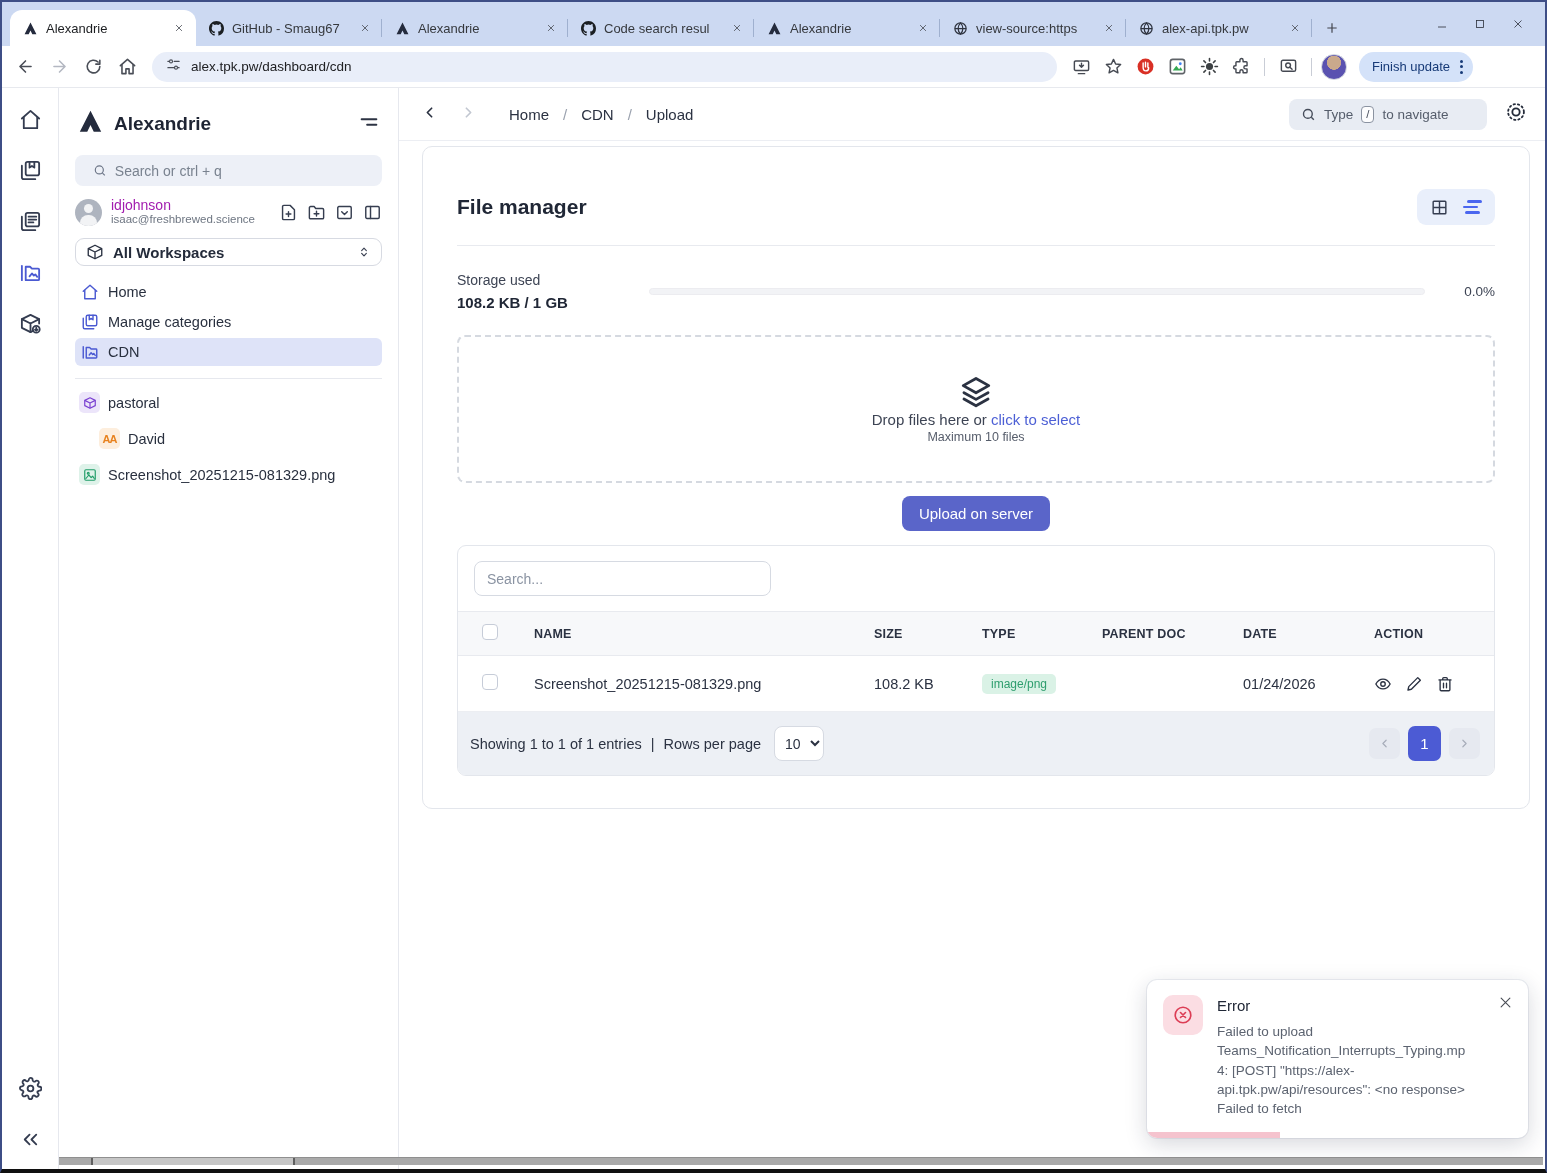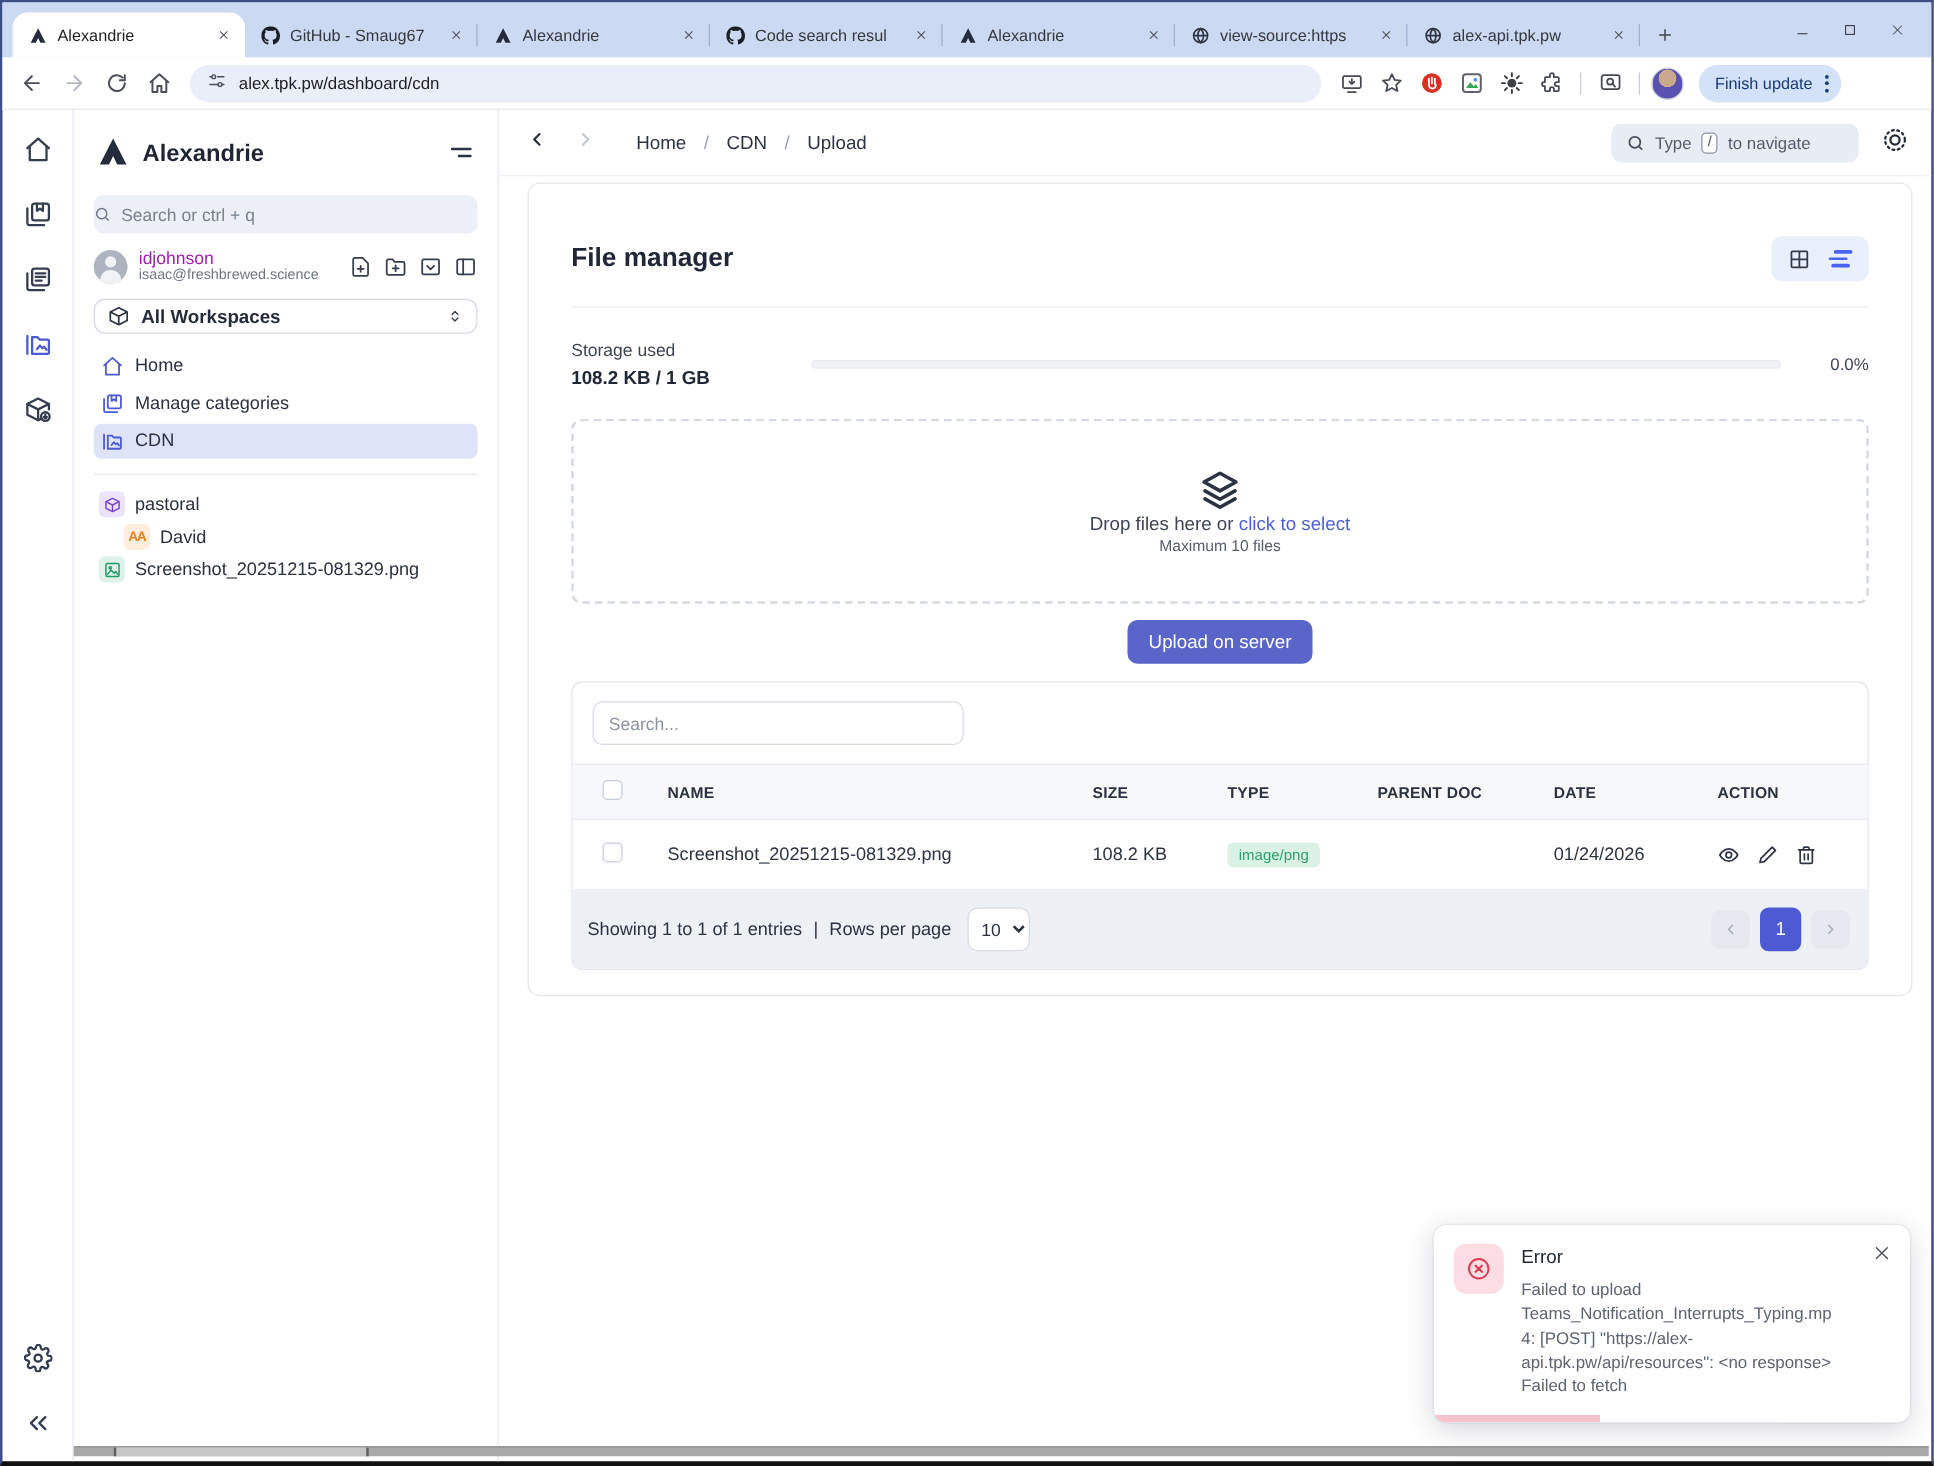--- a/index.html
+++ b/index.html
@@ -42,42 +42,42 @@
   .rail { width:57px; border-right:1px solid #e6e8ee; display:flex; flex-direction:column; align-items:center; padding:20px 0 14px; gap:24px; flex:none; }
   .rail svg { width:23px; height:23px; fill:none; stroke:#343c50; stroke-width:1.9; stroke-linecap:round; stroke-linejoin:round; }
   .rail .active svg { stroke:#4b5ad2; }
   .rail .spacer { flex:1; }
 
   .sidebar { width:340px; border-right:1px solid #e6e8ee; padding:14px 16px 0; flex:none; }
   .sb-head { display:flex; align-items:center; gap:10px; margin:6px 2px 16px; }
   .sb-logo svg { width:27px; height:27px; }
   .sb-title { font-size:19px; font-weight:bold; color:#1e2433; flex:1; }
   .sb-burger svg { width:22px; height:22px; stroke:#2c3343; stroke-width:2.2; stroke-linecap:round; }
-  .sb-search { height:31px; background:#edf0f7; border-radius:8px; display:flex; align-items:center; gap:8px; padding:0 0; margin-bottom:12px; }
+  .sb-search { height:31px; background:#edf0f7; border-radius:8px; display:flex; align-items:center; gap:8px; padding:0 18px; margin-bottom:12px; }
   .sb-search svg { width:15px; height:15px; stroke:#6b7486; stroke-width:2; fill:none; }
   .sb-search input { border:0; background:transparent; outline:none; font-size:14px; color:#333; width:100%; font-family:inherit; }
   .sb-search input::placeholder { color:#79828f; }
   .sb-user { display:flex; align-items:center; gap:9px; margin-bottom:12px; }
   .sb-avatar { width:27px; height:27px; border-radius:50%; background:#aeb4bf; position:relative; overflow:hidden; flex:none; }
   .sb-avatar::before { content:""; position:absolute; width:9px; height:9px; border-radius:50%; background:#f2f3f5; left:9px; top:5px; }
   .sb-avatar::after { content:""; position:absolute; width:17px; height:12px; border-radius:8px 8px 0 0; background:#f2f3f5; left:5px; top:16px; }
   .sb-user .names { flex:1; line-height:1.1; }
   .sb-user .uname { font-size:14px; color:#a21caf; }
   .sb-user .uemail { font-size:11.5px; color:#6e7682; }
   .sb-user-actions { display:flex; gap:9px; }
   .sb-user-actions svg { width:19px; height:19px; fill:none; stroke:#363e50; stroke-width:1.8; stroke-linecap:round; stroke-linejoin:round; }
   .sb-wsselect { height:28px; border:1px solid #d7dae2; border-radius:9px; display:flex; align-items:center; gap:9px; padding:0 10px; margin-bottom:12px; }
   .sb-wsselect svg.cube { width:18px; height:18px; stroke:#2b3242; stroke-width:1.8; fill:none; stroke-linejoin:round; }
   .sb-wsselect .wslabel { flex:1; font-size:15px; font-weight:bold; color:#242b3a; }
   .sb-wsselect svg.updown { width:14px; height:14px; stroke:#3a4152; stroke-width:2; fill:none; stroke-linecap:round; stroke-linejoin:round; }
   .sb-nav { display:flex; flex-direction:column; gap:2px; padding-bottom:12px; border-bottom:1px solid #e6e8ee; }
   .sb-item { height:28px; display:flex; align-items:center; gap:9px; padding:0 6px; border-radius:6px; font-size:14.5px; color:#29303f; }
   .sb-item svg { width:18px; height:18px; fill:none; stroke:#4b5ad2; stroke-width:1.9; stroke-linecap:round; stroke-linejoin:round; flex:none; }
   .sb-item.active { background:#dee3f8; }
-  .sb-tree { padding-top:12px; display:flex; flex-direction:column; gap:3px; }
+  .sb-tree { padding-top:12px; display:flex; flex-direction:column; gap:13px; }
   .tree-item { display:flex; align-items:center; gap:8px; font-size:14.5px; color:#29303f; padding:1px 4px; }
   .tree-item .chip { width:21px; height:21px; border-radius:5px; display:flex; align-items:center; justify-content:center; flex:none; }
   .chip.purple { background:#ece5fa; } .chip.purple svg { width:14px; height:14px; stroke:#7a3fd1; stroke-width:2; fill:none; stroke-linejoin:round; }
   .chip.orange { background:#fdeedd; color:#e8821e; font-weight:bold; font-size:11px; letter-spacing:-1px; }
   .chip.green { background:#def2e9; } .chip.green svg { width:14px; height:14px; stroke:#1f9d68; stroke-width:2; fill:none; stroke-linecap:round; stroke-linejoin:round; }
   .tree-item.indent { padding-left:24px; }
 
   
   .main { flex:1; display:flex; flex-direction:column; min-width:0; }
   .main-topbar { height:53px; display:flex; align-items:center; padding:0 18px 0 22px; border-bottom:1px solid #eceef3; flex:none; }
@@ -85,21 +85,21 @@
   .mt-arrows svg { width:17px; height:17px; fill:none; stroke-width:2.4; stroke-linecap:round; stroke-linejoin:round; }
   .mt-back svg { stroke:#2b3242; } .mt-fwd svg { stroke:#c2c7d1; }
   .breadcrumb { display:flex; align-items:center; gap:14px; font-size:15px; color:#2b3242; }
   .breadcrumb .sep { color:#9aa1ae; }
   .mt-right { margin-left:auto; display:flex; align-items:center; gap:18px; }
   .nav-search { height:31px; background:#e8ecf3; border-radius:8px; display:flex; align-items:center; gap:8px; padding:0 12px; width:198px; color:#555d6b; font-size:13.5px; }
   .nav-search svg { width:15px; height:15px; stroke:#454c5a; stroke-width:2.2; fill:none; }
   .nav-search .key { border:1px solid #8b93a1; border-radius:4px; padding:0 4px; font-size:11.5px; line-height:15px; color:#454c5a; background:#fdfdfe; }
   .theme-btn svg { width:22px; height:22px; fill:none; stroke:#232a39; stroke-width:2; stroke-linecap:round; }
 
-  .card { margin:5px 15px 0 23px; border:1px solid #e3e6ec; border-radius:10px; padding:42px 34px 20px; }
+  .card { margin:5px 15px 0 23px; border:1px solid #e3e6ec; border-radius:10px; padding:42px 34px 32px; }
   .card-head { display:flex; align-items:center; justify-content:space-between; padding-bottom:20px; border-bottom:1px solid #e8eaef; }
   .card-title { font-size:21px; font-weight:bold; color:#20273699; color:#202736; }
   .view-toggle { background:#e9effb; border-radius:9px; height:36px; display:flex; align-items:center; gap:14px; padding:0 13px; }
   .view-toggle svg.grid { width:19px; height:19px; stroke:#343c50; stroke-width:1.8; fill:none; }
   .view-toggle .listlines { display:flex; flex-direction:column; gap:3px; }
   .view-toggle .listlines i { height:2.6px; width:15px; background:#4a66ef; border-radius:2px; display:block; }
   .view-toggle .listlines i:nth-child(1){ margin-left:4px; } .view-toggle .listlines i:nth-child(3){ margin-left:2px; }
 
   .storage { display:flex; align-items:center; gap:24px; padding:26px 0 24px; }
   .storage .stxt { width:168px; flex:none; }

